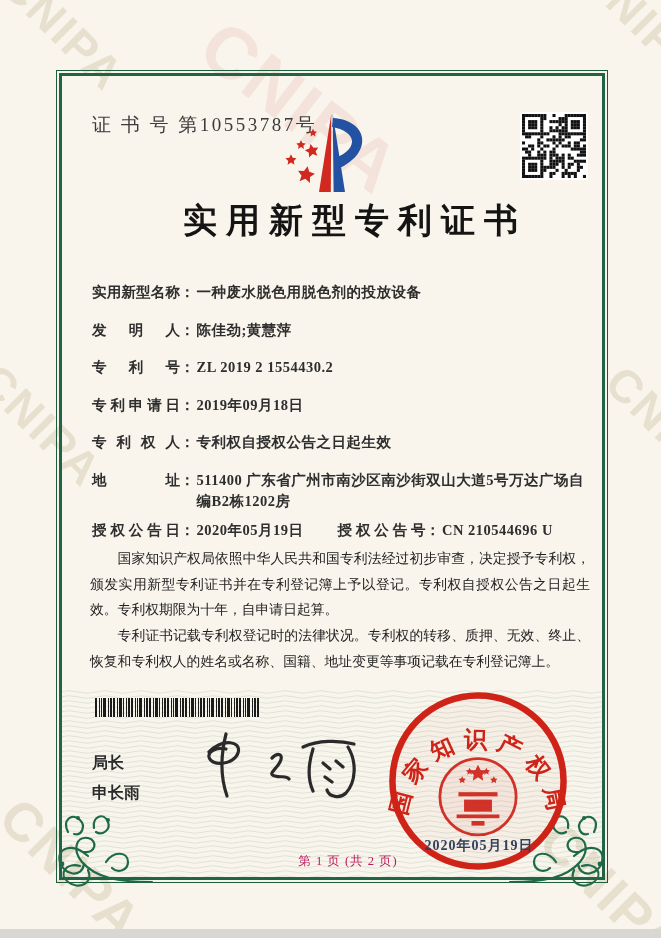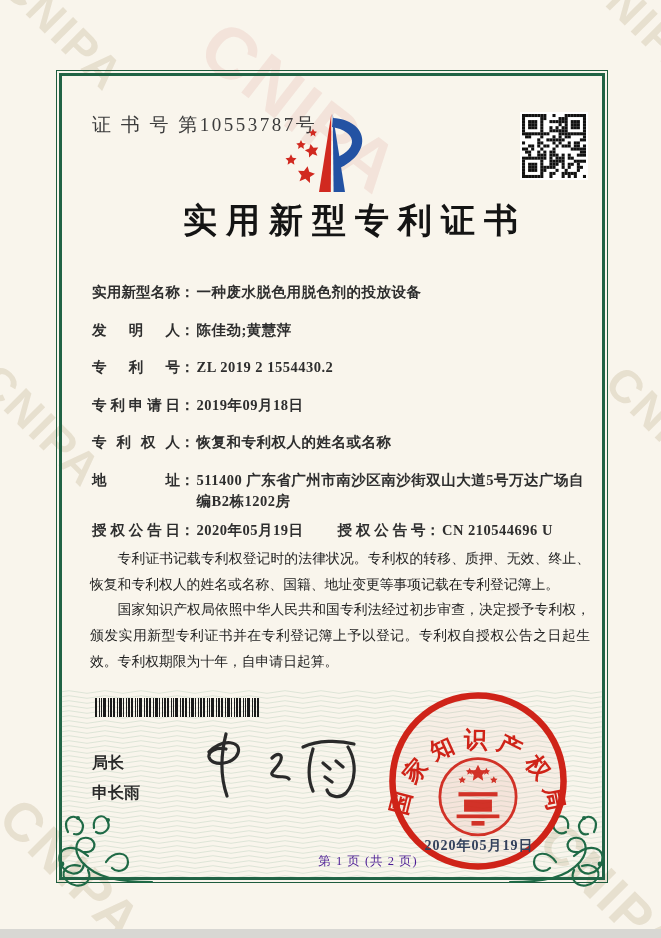--- a/index.html
+++ b/index.html
@@ -48,21 +48,21 @@
 
   .officer{position:absolute;left:92px;top:748px;font-family:"Liberation Sans",sans-serif;
            font-size:16px;color:#2b2b2b;font-weight:600;line-height:1.85;}
   .signature{position:absolute;left:196px;top:728px;}
 
   .seal{position:absolute;left:385px;top:688px;}
   .seal-date{position:absolute;left:393px;top:837px;width:172px;text-align:center;
              font-size:14px;font-weight:700;color:#33415c;letter-spacing:1px;}
 
   .page-info{position:absolute;left:56px;top:853px;width:584px;text-align:center;
-             font-size:12.5px;color:#4c1d95;letter-spacing:1px;padding-left:20px;}
+             font-size:12.5px;color:#be185d;letter-spacing:1px;}
 
   .footer-note{position:absolute;left:50%;top:890px;transform:translateX(-50%);
                background:#ffffff;padding:5px 16px;font-size:12.5px;color:#333;
                letter-spacing:1px;box-shadow:0 0 2px rgba(0,0,0,0.08);margin-top:46px;}
 
   .corner{position:absolute;pointer-events:none;}
 </style>
 </head>
 <body>
 
@@ -422,21 +422,21 @@
       <span class="val">ZL 2019 2 1554430.2</span>
     </div>
     <div class="frow">
       <span class="lab">专利申请日</span>
         <span class="colon">：</span>
       <span class="val">2019年09月18日</span>
     </div>
     <div class="frow">
       <span class="lab">专利权人</span>
         <span class="colon">：</span>
-      <span class="val">恢复和专利权人的姓名或名称</span>
+      <span class="val">专利权自授权公告之日起生效</span>
     </div>
     <div class="frow addr">
       <span class="lab">地址</span>
         <span class="colon">：</span>
       <span class="val" style="max-width:398px;">511400 广东省广州市南沙区南沙街双山大道5号万达广场自编B2栋1202房</span>
     </div>
     <div class="frow">
       <span class="grant-group">
         <span class="lab">授权公告日</span>
           <span class="colon">：</span>
@@ -444,22 +444,22 @@
       </span>
       <span class="grant-group">
         <span class="lab">授权公告号</span>
           <span class="colon">：</span>
         <span class="val">CN 210544696 U</span>
       </span>
     </div>
   </div>
 
   <div class="paras">
+    <p>国家知识产权局依照中华人民共和国专利法经过初步审查，决定授予专利权，颁发实用新型专利证书并在专利登记簿上予以登记。专利权自授权公告之日起生效。专利权期限为十年，自申请日起算。</p>
     <p>专利证书记载专利权登记时的法律状况。专利权的转移、质押、无效、终止、恢复和专利权人的姓名或名称、国籍、地址变更等事项记载在专利登记簿上。</p>
-    <p>国家知识产权局依照中华人民共和国专利法经过初步审查，决定授予专利权，颁发实用新型专利证书并在专利登记簿上予以登记。专利权自授权公告之日起生效。专利权期限为十年，自申请日起算。</p>
   </div>
 
   <svg id="barcode" class="barcode" width="170" height="19">
       <rect x="0" y="0" width="2" height="19" fill="#1b1b1b"></rect>
       <rect x="4" y="0" width="1" height="19" fill="#1b1b1b"></rect>
       <rect x="6" y="0" width="1" height="19" fill="#1b1b1b"></rect>
       <rect x="8" y="0" width="3" height="19" fill="#1b1b1b"></rect>
       <rect x="13" y="0" width="1" height="19" fill="#1b1b1b"></rect>
       <rect x="15" y="0" width="2" height="19" fill="#1b1b1b"></rect>
       <rect x="18" y="0" width="2" height="19" fill="#1b1b1b"></rect>

